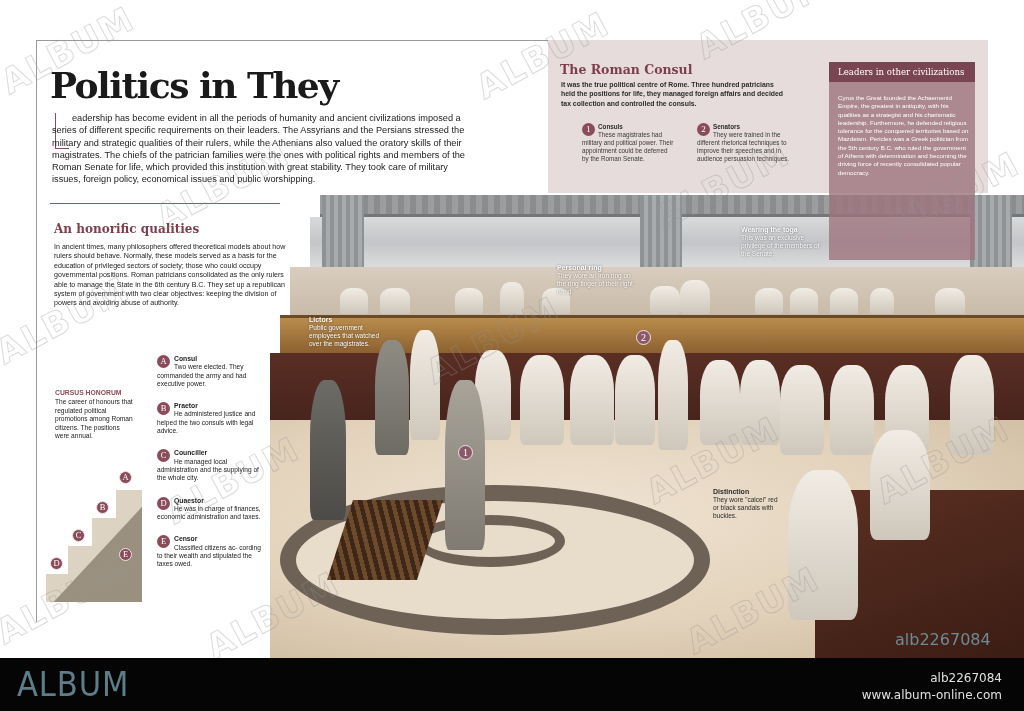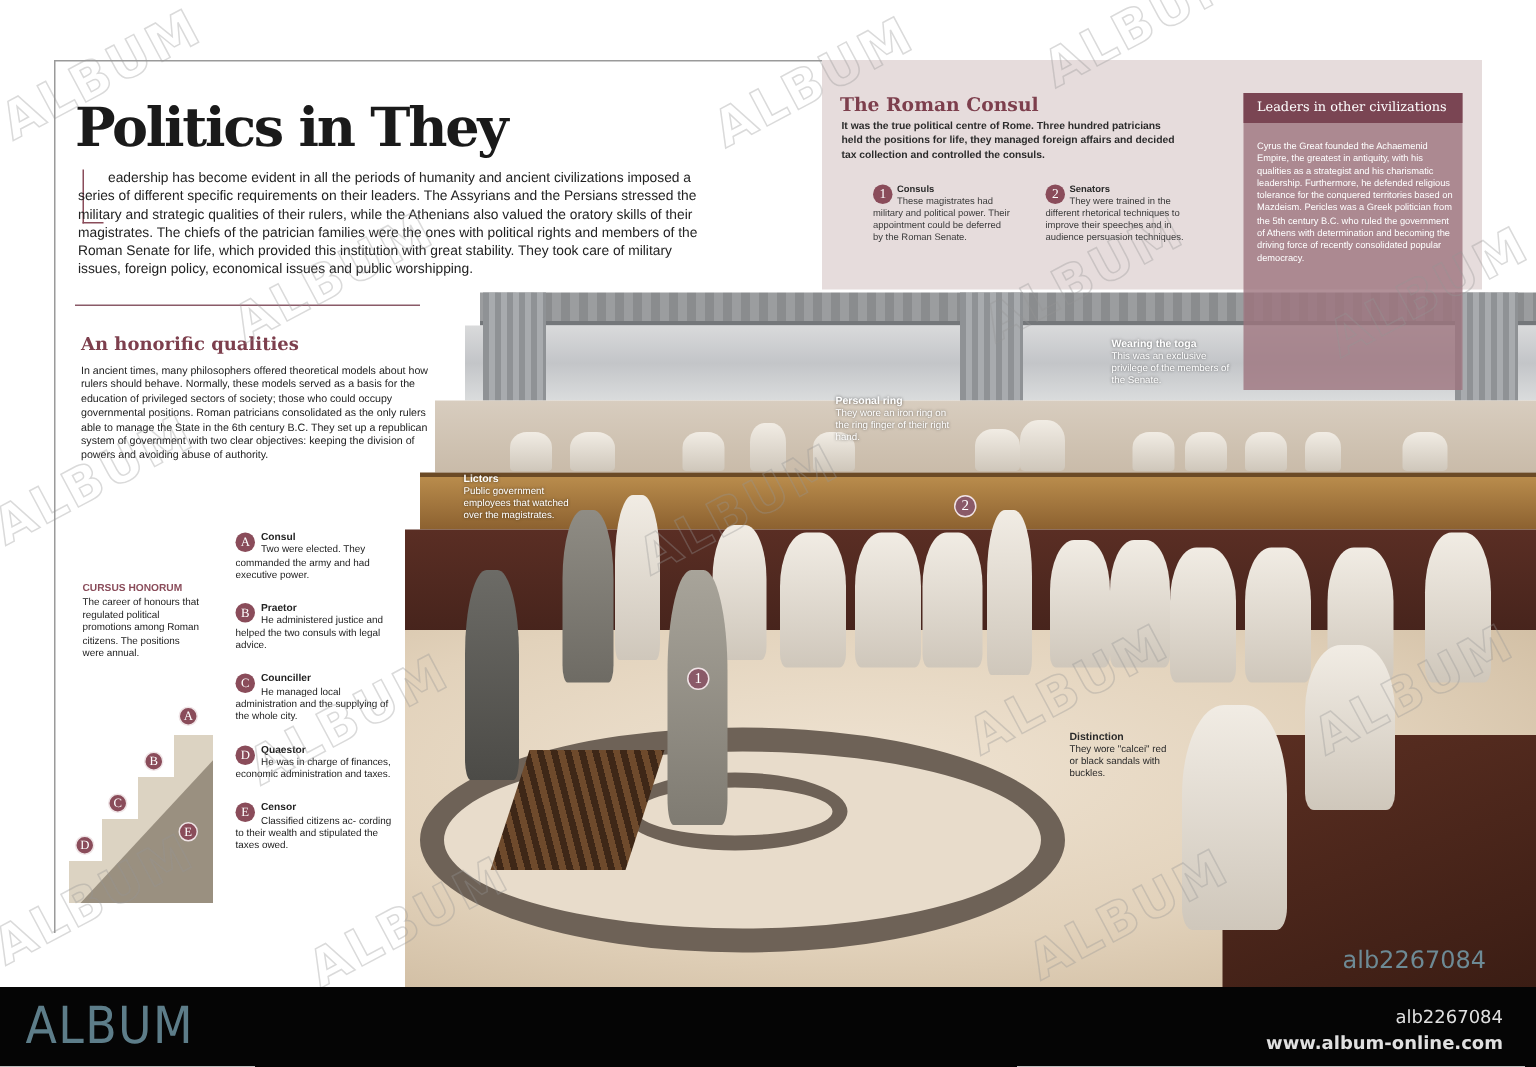--- a/index.html
+++ b/index.html
@@ -176,21 +176,21 @@
   .footer-logo {
     position: absolute; left: 17px; top: 6px;
     font-family: "DejaVu Sans", sans-serif; font-size: 34px; color: #5d7d89; letter-spacing: 1px;
     transform: scaleX(0.9); transform-origin: left;
   }
   .footer-id, .footer-url {
     position: absolute; right: 22px;
     font-family: "DejaVu Sans", sans-serif; font-size: 12px; color: #e0e0e0;
   }
   .footer-id { top: 13px; }
-  .footer-url { top: 30px; font-weight: bold; }
+  .footer-url { top: 30px; }
 </style>
 </head>
 <body>
 
 <div class="page-frame"></div>
 
 <div class="scene">
   <div class="frieze"></div>
   <div class="marble"></div>
   <div class="column" style="left:52px"></div>

